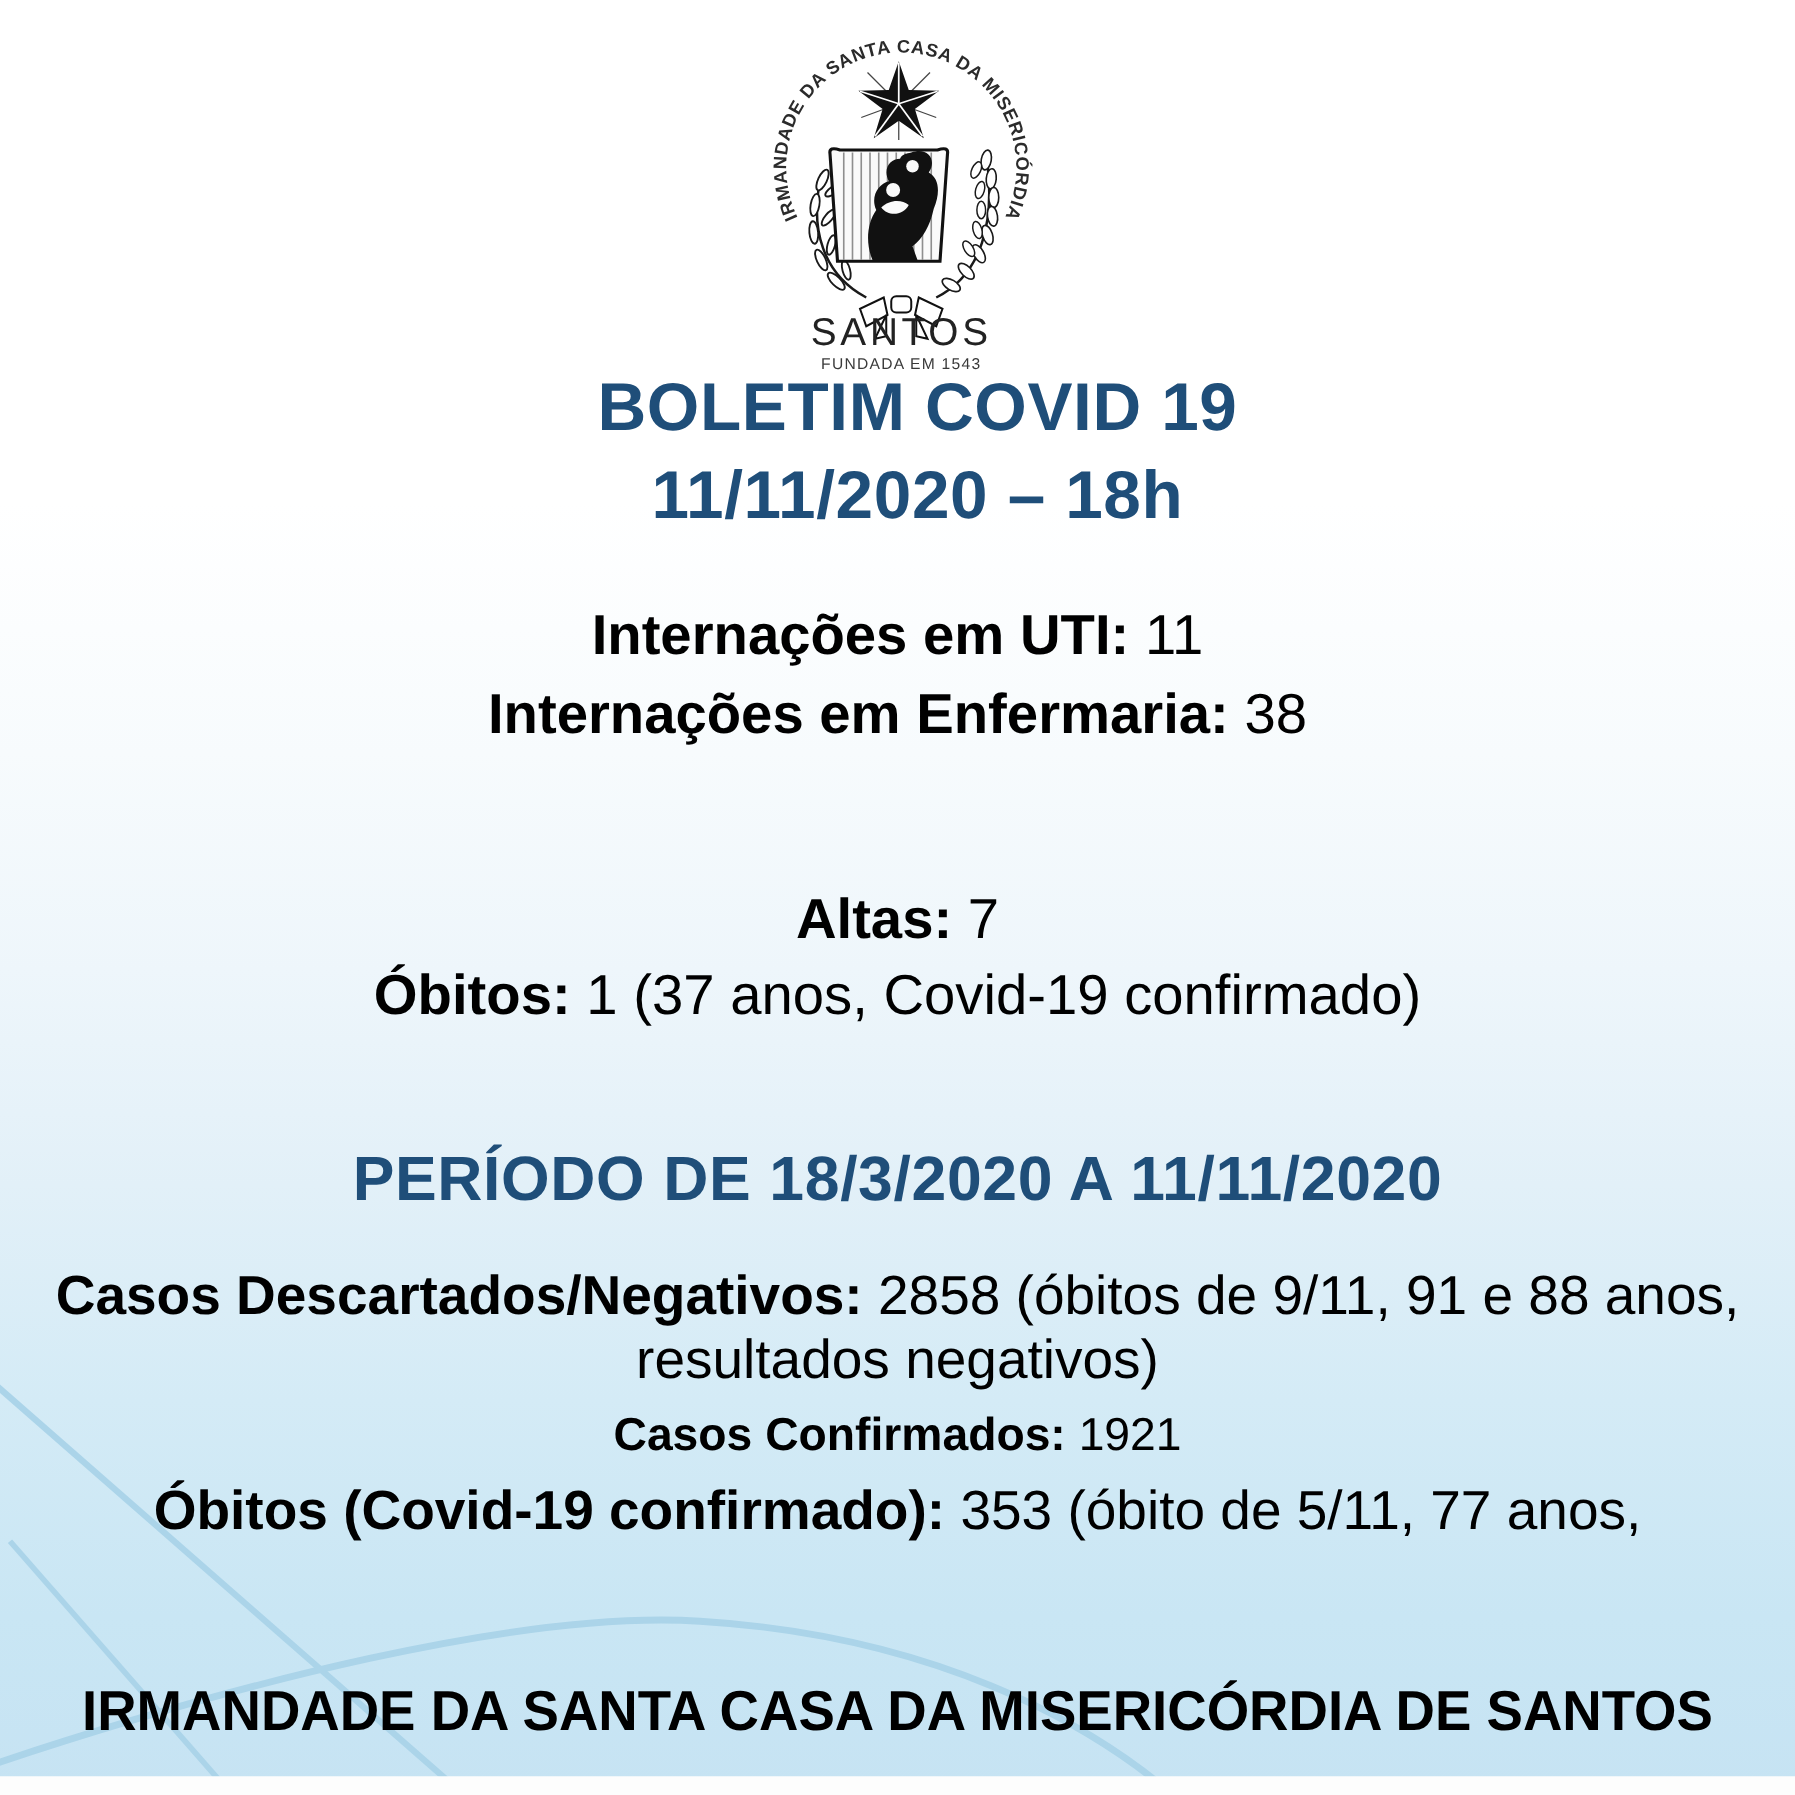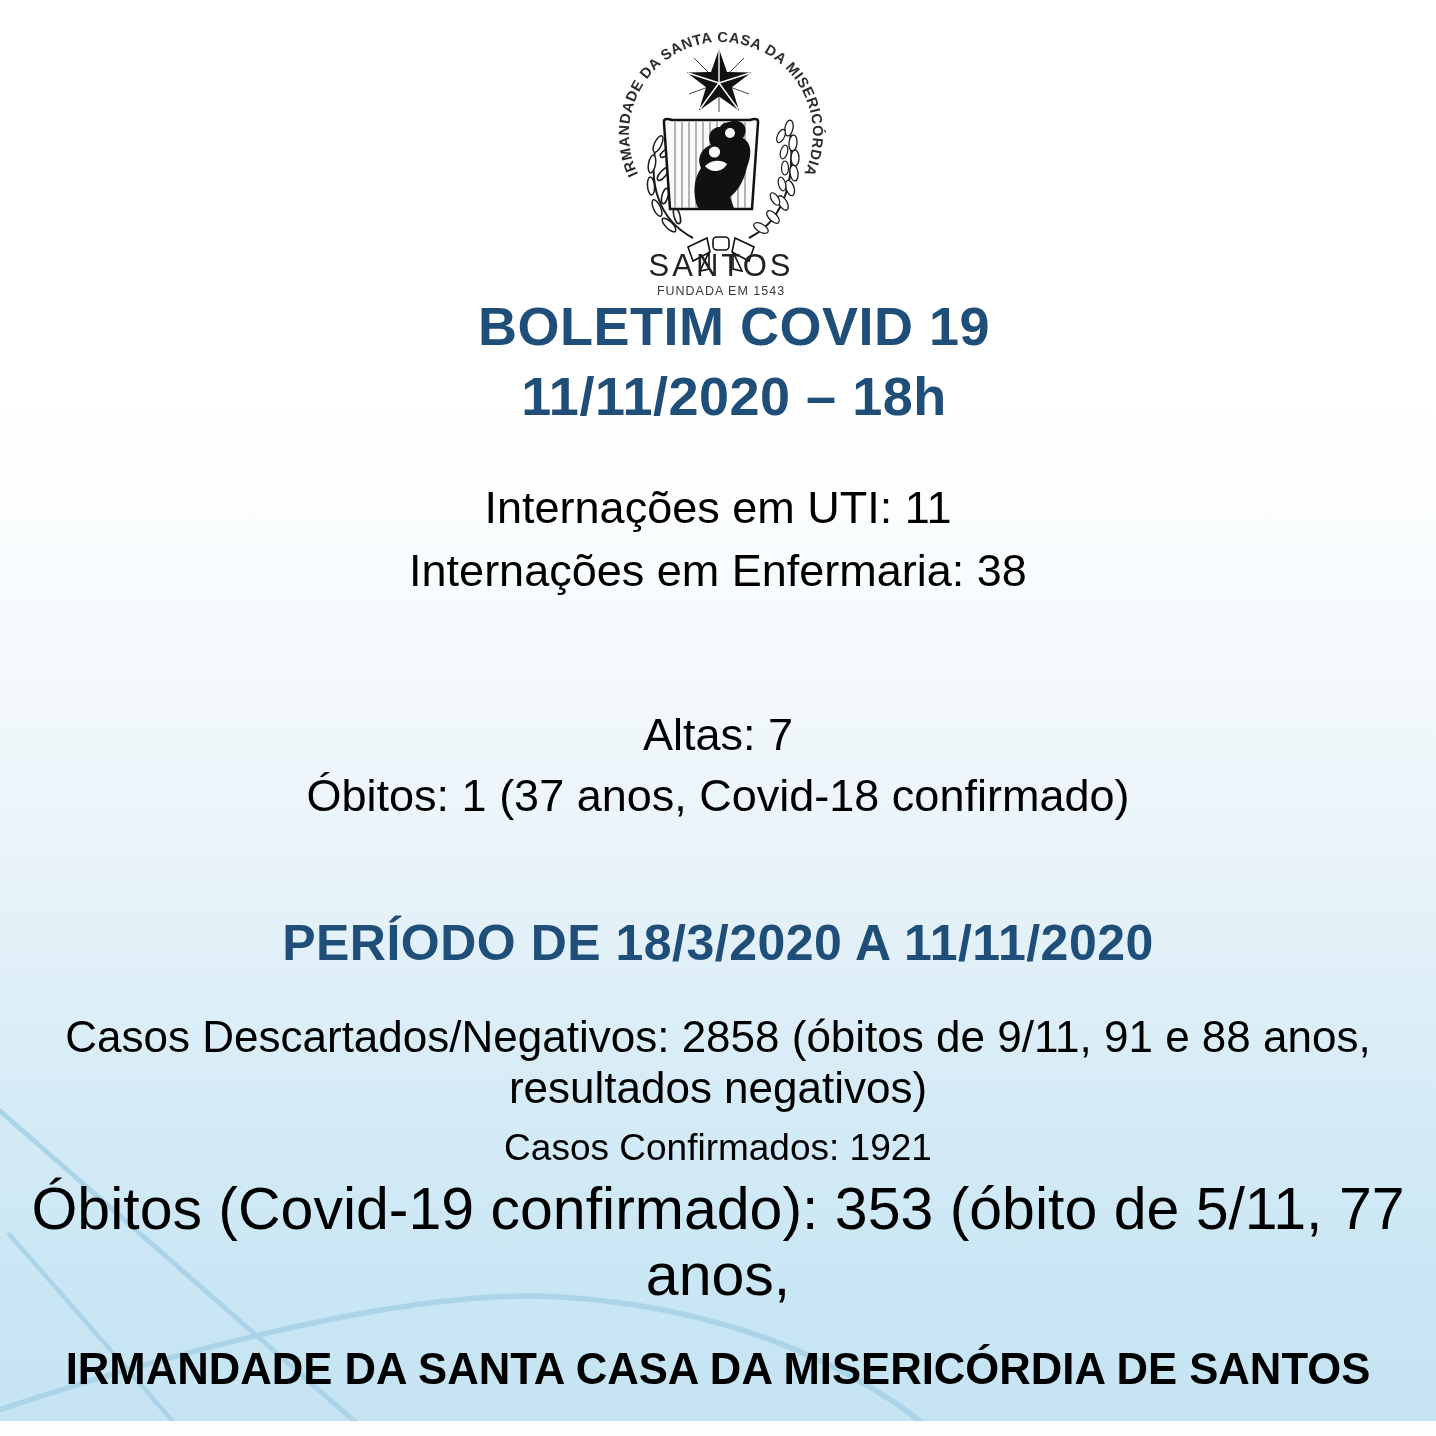--- a/index.html
+++ b/index.html
@@ -17,24 +17,24 @@
   .decor{position:absolute;left:0;top:0;}
   .bottom-strip{position:absolute;left:0;bottom:0;width:1436px;height:15px;background:#fdfdfd;}
   .logo{position:absolute;left:597px;top:26px;width:248px;height:280px;}
   .centered{position:absolute;left:0;width:1436px;text-align:center;color:#000;}
   .title{top:291px;font-size:54px;font-weight:bold;line-height:70px;color:#1F4E79;letter-spacing:0.5px;margin-left:16px;}
   .block1{top:476px;font-size:45px;line-height:63px;}
   .block2{top:704px;font-size:45px;line-height:61px;text-align:center;}
   .period-h{top:912px;font-size:50px;font-weight:bold;line-height:62px;color:#1F4E79;letter-spacing:0.5px;text-align:center;}
   .p1{top:1011px;font-size:44px;line-height:51px;}
   .p2{top:1122px;font-size:37px;line-height:51px;}
-  .p3{top:1176px;font-size:59px;line-height:66px;}
+  .p3{top:1176px;font-size:44px;line-height:66px;}
   .footer{top:1347px;font-size:45px;font-weight:bold;line-height:44px;white-space:nowrap;
           transform:scaleX(0.97);transform-origin:718px 0;}
-  .lbl{font-weight:normal;}
+  .lbl{font-weight:bold;}
   .val{font-weight:normal;}
   .emblem-text{fill:#2b2b2b;}
 </style>
 </head>
 <body>
 
 <div class="canvas">
 
   <svg class="decor" width="1436" height="1436" viewBox="0 0 1436 1436">
     <path d="M -8,1104 L 385,1448" fill="none" stroke="#abd4e9" stroke-width="5"></path>
@@ -142,21 +142,21 @@
     <div>11/11/2020 – 18h</div>
   </div>
 
   <div class="centered block1">
     <div><span class="lbl">Internações em UTI:</span> <span class="val">11</span></div>
     <div><span class="lbl">Internações em Enfermaria:</span> <span class="val">38</span></div>
   </div>
 
   <div class="centered block2">
     <div><span class="lbl">Altas:</span> <span class="val">7</span></div>
-    <div><span class="lbl">Óbitos:</span> <span class="val">1 (37 anos, Covid-18 confirmado)</span></div>
+    <div><span class="lbl">Óbitos:</span> <span class="val">1 (37 anos, Covid-19 confirmado)</span></div>
   </div>
 
   <div class="centered period-h">PERÍODO DE 18/3/2020 A 11/11/2020</div>
 
   <div class="centered p1">
     <span class="lbl">Casos Descartados/Negativos:</span>
     <span class="val">2858 (óbitos de 9/11, 91 e 88 anos,</span><br>
     <span class="val">resultados negativos)</span>
   </div>
 

